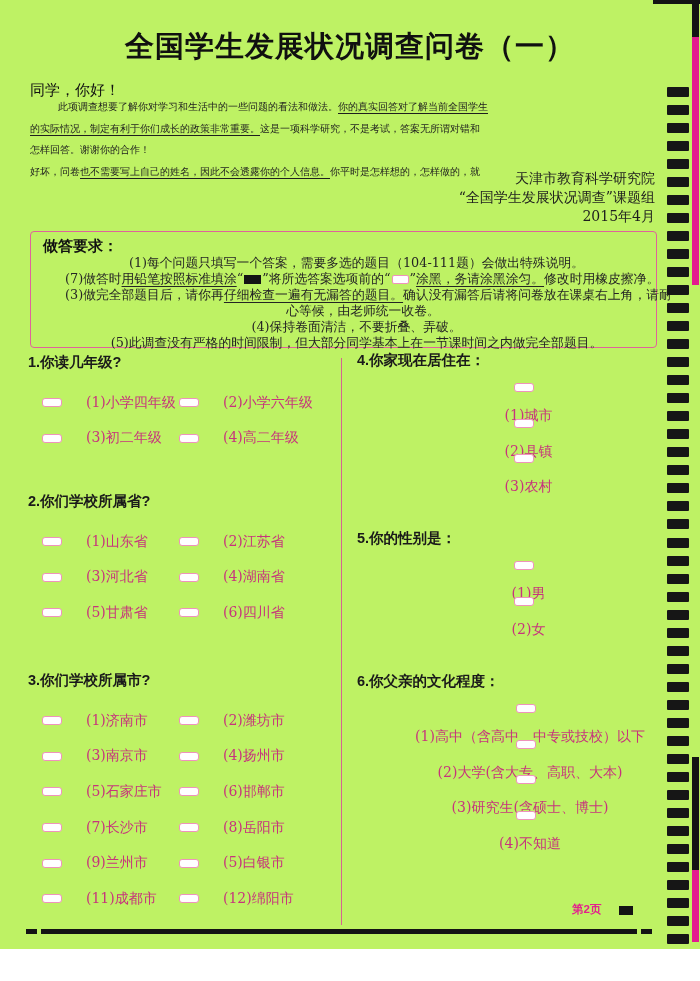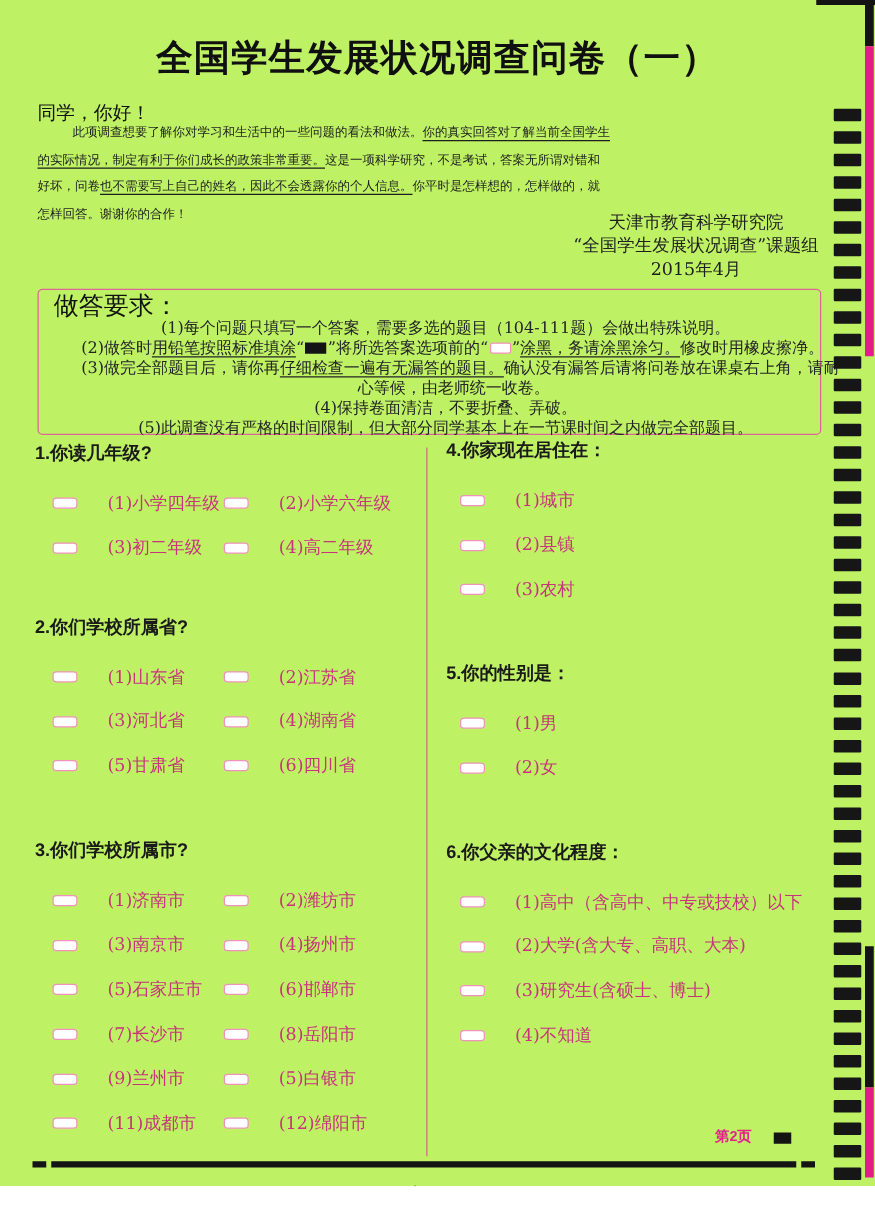--- a/index.html
+++ b/index.html
@@ -11,45 +11,45 @@
            letter-spacing:1px; color:#101010; white-space:nowrap; }
 
   .salutation { position:absolute; left:30px; top:81px; font-family:"Liberation Sans", sans-serif;
                 font-size:15px; color:#111; }
 
   .intro { position:absolute; left:30px; top:96px; width:634px; font-size:10px; color:#1e1e1e; }
   .intro .line { height:21.5px; line-height:21.5px; white-space:nowrap; }
   .indent { text-indent:28px; }
   .ul { text-decoration:underline; text-underline-offset:3px; }
 
-  .attribution { position:absolute; top:169px; right:45px; text-align:center;
+  .attribution { position:absolute; top:169px; right:45px; text-align:right;
                  font-size:14px; line-height:19px; color:#1e1e1e; }
 
   .req-box { position:absolute; left:30px; top:231px; width:627px; height:117px;
              border:1px solid #e0639b; border-radius:4px; box-sizing:border-box;
              padding:4px 8px 0 12px; }
-  .req-heading { font-family:"Liberation Sans", sans-serif; font-weight:normal; font-size:20px;
+  .req-heading { font-family:"Liberation Sans", sans-serif; font-weight:bold; font-size:15px;
                  color:#111; line-height:19px; }
   .req-items { margin-left:22px; font-size:12.8px; line-height:15.9px; color:#242424; }
   .req-items .line { white-space:nowrap;text-align:center; }
   .req-cont { text-indent:13px; }
   .fillbox { display:inline-block; width:17px; height:9px; background:#141414;
              vertical-align:-1px; margin:0 1px; }
   .openbox { display:inline-block; width:17px; height:9px; background:#fff;
              border:1.5px solid #ef93bb; border-radius:2px; box-sizing:border-box;
              vertical-align:-1px; margin:0 1px; }
 
   .divider { position:absolute; left:341px; top:358px; width:1px; height:567px; background:#d6648f; }
 
   .question { position:absolute; }
   .q-title { font-family:"Liberation Sans", sans-serif; font-weight:600; font-size:14.5px;
              color:#1a1a1a; margin-bottom:13px; white-space:nowrap; }
   .options.cols2 { display:grid; grid-template-columns:137px auto; }
   .opt { height:35.6px; display:flex; align-items:center; padding-left:14px;gap:15px; }
-  .question.rightcol .opt { padding-left:11px; }
+  .question.rightcol .opt { padding-left:11px;flex-direction:column; }
   .cb { width:20px; height:9px; border:1.5px solid #ef93bb; border-radius:3px; background:#fff;
         flex:0 0 auto; margin-right:9px; box-sizing:border-box; }
   .opt-label { font-size:14px; color:#c7347c; white-space:nowrap; }
 
   .pagenum { position:absolute; left:572px; top:902px; font-family:"Liberation Sans", sans-serif;
              font-size:11.5px; font-weight:bold; color:#e3218c; }
   .pagenum-mark { position:absolute; left:619px; top:906px; width:14px; height:9px; background:#141414; }
 
   .footer-dash1 { position:absolute; left:26px; top:929px; width:11px; height:5px; background:#141414; }
   .footer-line  { position:absolute; left:41px; top:929px; width:596px; height:5px; background:#141414; }
@@ -79,35 +79,35 @@
 
 <div class="page">
 
   <div class="title">全国学生发展状况调查问卷（一）</div>
 
   <div class="salutation">同学，你好！</div>
 
   <div class="intro">
     <div class="line indent"><span>此项调查想要了解你对学习和生活中的一些问题的看法和做法。</span><span class="ul">你的真实回答对了解当前全国学生</span></div>
     <div class="line"><span class="ul">的实际情况，制定有利于你们成长的政策非常重要。</span><span>这是一项科学研究，不是考试，答案无所谓对错和</span></div>
+    <div class="line"><span>怎样回答。谢谢你的合作！</span></div>
     <div class="line"><span>好坏，问卷</span><span class="ul">也不需要写上自己的姓名，因此不会透露你的个人信息。</span><span>你平时是怎样想的，怎样做的，就</span></div>
-    <div class="line"><span>怎样回答。谢谢你的合作！</span></div>
   </div>
 
   <div class="attribution">
     <div>天津市教育科学研究院</div>
     <div>“全国学生发展状况调查”课题组</div>
     <div>2015年4月</div>
   </div>
 
   <div class="req-box">
     <div class="req-heading">做答要求：</div>
     <div class="req-items">
       <div class="line">(1)每个问题只填写一个答案，需要多选的题目（104-111题）会做出特殊说明。</div>
-      <div class="line"><span>(2)做答时</span><span class="ul">用铅笔按照标准填涂</span><span>“</span><span class="fillbox"></span><span>”</span><span>将所选答案选项前的</span><span>“</span><span class="openbox"></span><span>”</span><span class="ul">涂黑，务请涂黑涂匀。</span><span>修改时用橡皮擦净。</span></div>
+      <div class="line"><span>(7)做答时</span><span class="ul">用铅笔按照标准填涂</span><span>“</span><span class="fillbox"></span><span>”</span><span>将所选答案选项前的</span><span>“</span><span class="openbox"></span><span>”</span><span class="ul">涂黑，务请涂黑涂匀。</span><span>修改时用橡皮擦净。</span></div>
       <div class="line"><span>(3)做完全部题目后，请你再</span><span class="ul">仔细检查一遍有无漏答的题目。</span><span>确认没有漏答后请将问卷放在课桌右上角，请耐</span></div>
       <div class="line req-cont">心等候，由老师统一收卷。</div>
       <div class="line">(4)保持卷面清洁，不要折叠、弄破。</div>
       <div class="line">(5)此调查没有严格的时间限制，但大部分同学基本上在一节课时间之内做完全部题目。</div>
     </div>
   </div>
 
   <div class="divider"></div>
 
   <div class="question" id="q1">

